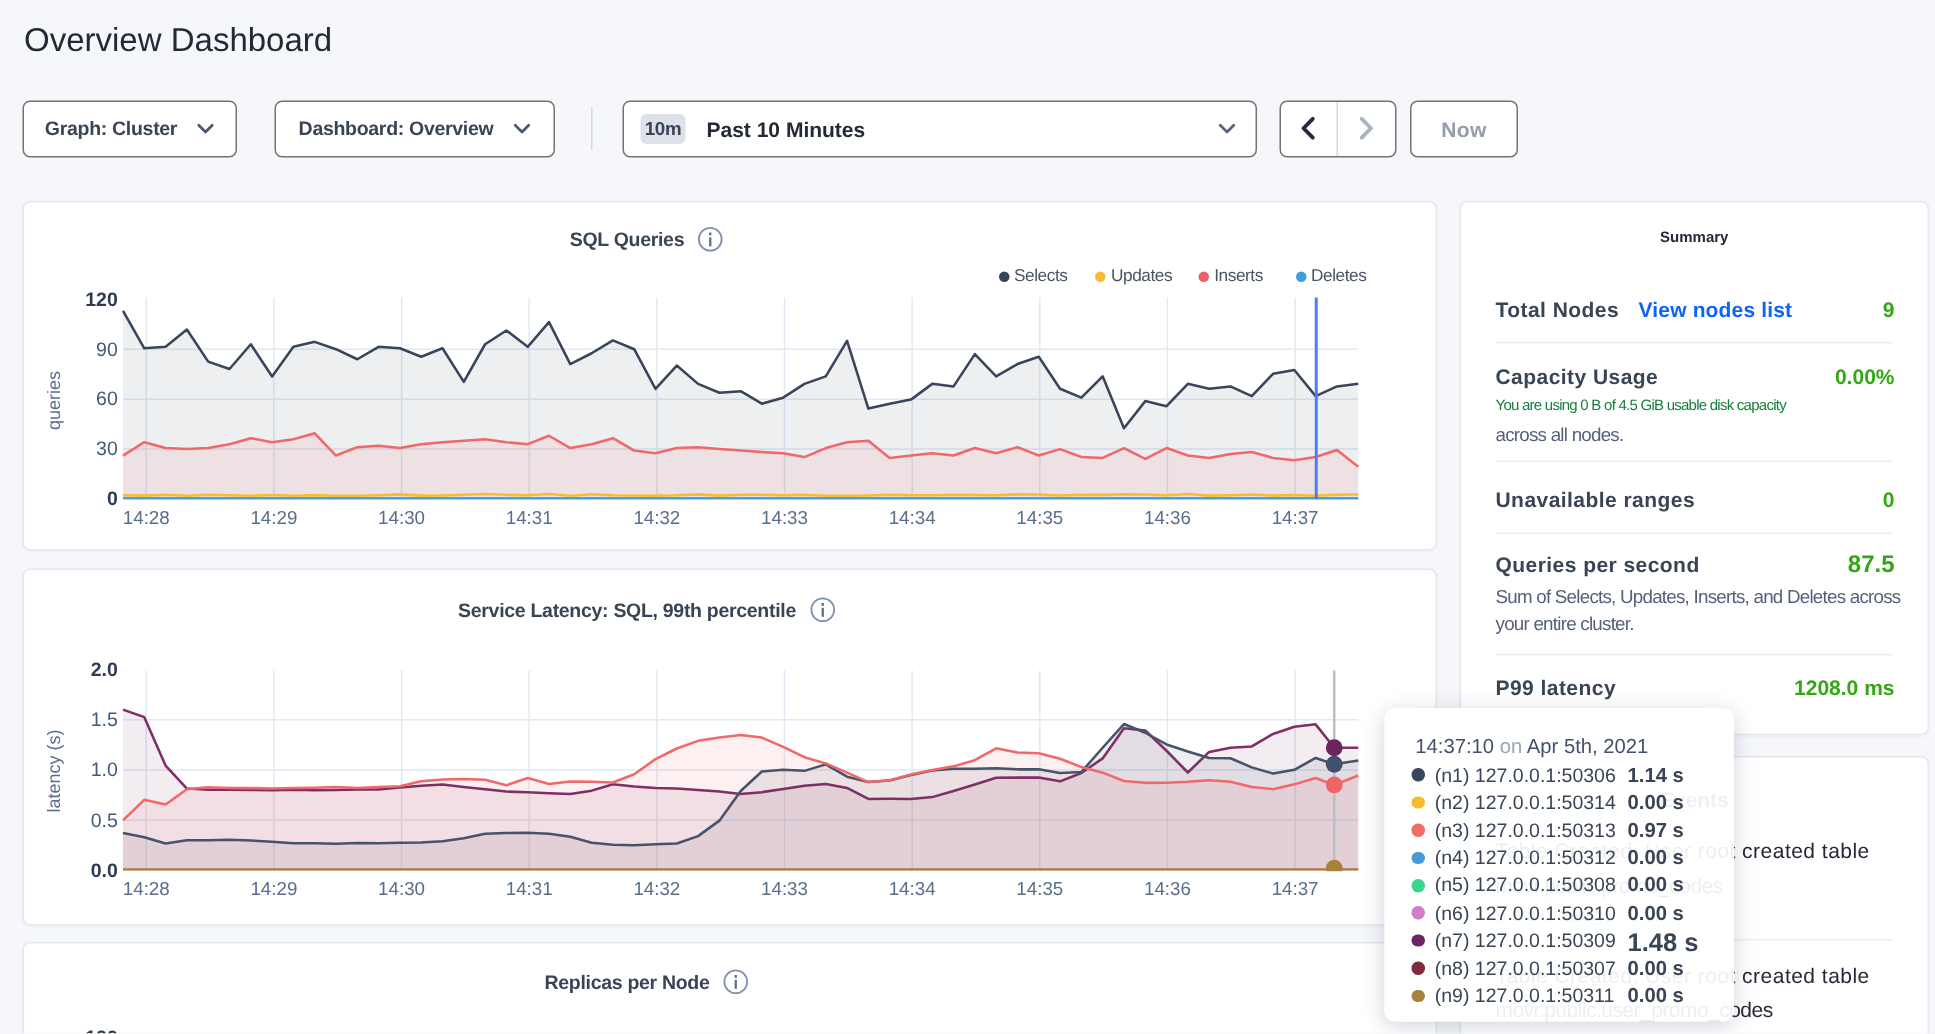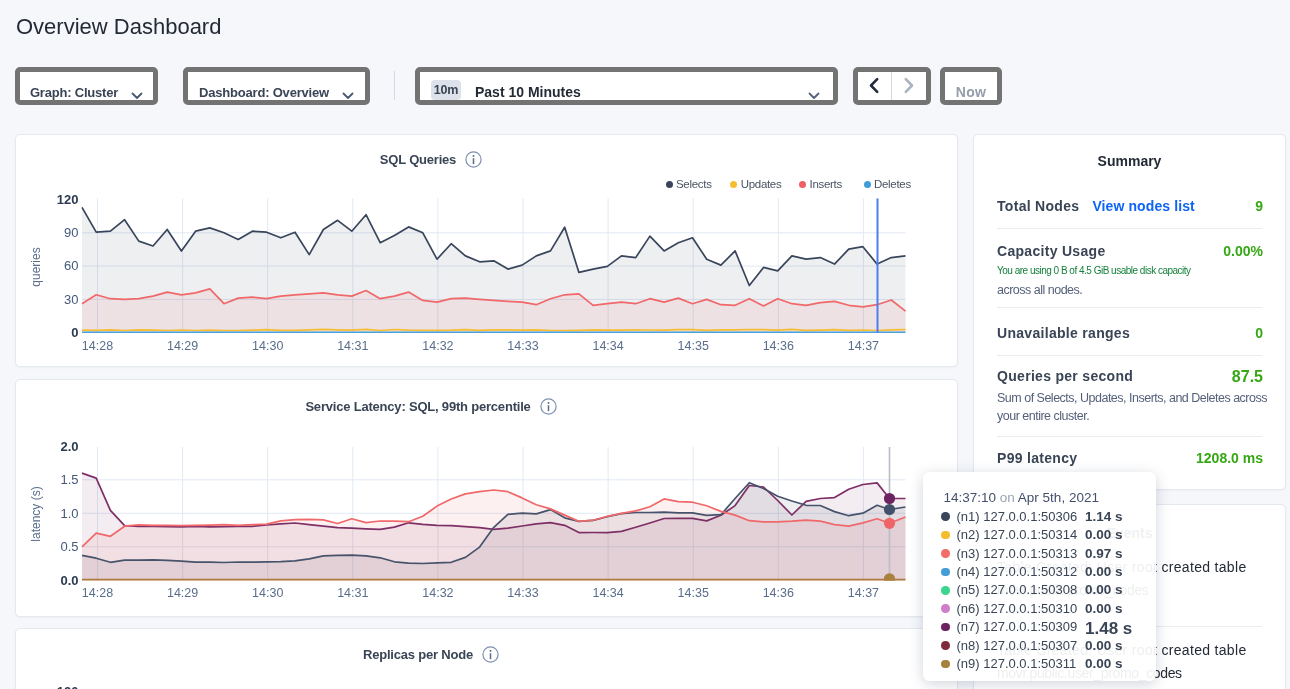--- a/index.html
+++ b/index.html
@@ -1,19 +1,19 @@
 <!DOCTYPE html>
 <html><head><meta charset="utf-8"><style>
 * { margin:0; padding:0; box-sizing:border-box; }
 html,body { width:1290px; height:689px; overflow:hidden; background:#f5f7fa;
   font-family:"Liberation Sans", sans-serif; position:relative; }
 .card { position:absolute; background:#fff; border:1px solid #e4e8ef; border-radius:5px;
   box-shadow:0 1px 2px rgba(50,60,80,0.04); }
-.btn { position:absolute; background:#fff; border:5px solid #737373; border-radius:5px;
-  height:38px; top:66.5px; display:flex; align-items:flex-end; justify-content:center;
+.btn { position:absolute; background:#fff; border:1px solid #737373; border-radius:5px;
+  height:38px; top:66.5px; display:flex; align-items:center; justify-content:center;
   font-size:13px; letter-spacing:-0.2px; font-weight:bold; color:#394455; }
 .ctitle { position:absolute; width:832px; left:15px; display:flex; align-items:center; justify-content:center;
   font-size:13px; letter-spacing:-0.2px; font-weight:bold; color:#394455; }
 </style></head>
 <body>
 <div style="position:absolute;left:16px;top:14px;font-size:22px;color:#242a35">Overview Dashboard</div>
 
 <div class="btn" style="left:15px;width:143px">Graph:&nbsp;Cluster<span style="width:13px"></span><svg width="12" height="8" viewBox="0 0 12 8" style="flex:none">
       <polyline points="1.5,1.5 6,6 10.5,1.5" fill="none" stroke="#475872" stroke-width="1.8" stroke-linecap="round" stroke-linejoin="round"></polyline>
     </svg></div>
@@ -35,21 +35,21 @@
   <svg width="12" height="17" viewBox="0 0 12 17">
         <polyline points="9.2,2.2 3,8.5 9.2,14.8" fill="none" stroke="#242d3d" stroke-width="2.6" stroke-linecap="round" stroke-linejoin="round"></polyline>
       </svg>
     </span>
   <span style="flex:1;display:flex;align-items:center;justify-content:center;height:100%">
   <svg width="12" height="17" viewBox="0 0 12 17">
         <polyline points="2.8,2.2 9,8.5 2.8,14.8" fill="none" stroke="#aab3c2" stroke-width="2.6" stroke-linecap="round" stroke-linejoin="round"></polyline>
       </svg>
     </span>
 </div>
-<div class="btn" style="left:940px;width:62px;color:#959dab;font-size:14px;letter-spacing:0.3px">Now</div>
+<div class="btn" style="left:940px;width:72px;color:#959dab;font-size:14px;letter-spacing:0.3px">Now</div>
 
 <div class="card" style="left:15px;top:133.5px;width:943px;height:233px"></div>
 <div class="card" style="left:15px;top:378.5px;width:943px;height:238px"></div>
 <div class="card" style="left:15px;top:627.5px;width:943px;height:120px"></div>
 <div class="card" style="left:973px;top:134px;width:313px;height:356px"></div>
 <div class="card" style="left:973px;top:503.5px;width:313px;height:245px"></div>
 
 <div class="ctitle" style="top:151px">SQL Queries<svg width="17" height="17" viewBox="0 0 17 17" style="margin-left:9px;flex:none">
       <circle cx="8.5" cy="8.5" r="7.6" fill="none" stroke="#7f90b0" stroke-width="1.2"></circle>
       <rect x="7.75" y="7.2" width="1.5" height="6" fill="#5a6e8c"></rect>
@@ -67,21 +67,21 @@
     </svg></div>
 
 <span style="position:absolute;left:665.5px;top:180.5px;width:7px;height:7px;border-radius:50%;background:#39455b"></span>
 <span style="position:absolute;left:676.0px;top:177.5px;font-size:11.5px;letter-spacing:-0.3px;color:#4a5462">Selects</span>
 <span style="position:absolute;left:730.2px;top:180.5px;width:7px;height:7px;border-radius:50%;background:#f7bd31"></span>
 <span style="position:absolute;left:740.7px;top:177.5px;font-size:11.5px;letter-spacing:-0.3px;color:#4a5462">Updates</span>
 <span style="position:absolute;left:799.0px;top:180.5px;width:7px;height:7px;border-radius:50%;background:#ef5e62"></span>
 <span style="position:absolute;left:809.5px;top:177.5px;font-size:11.5px;letter-spacing:-0.3px;color:#4a5462">Inserts</span>
 <span style="position:absolute;left:863.5px;top:180.5px;width:7px;height:7px;border-radius:50%;background:#3f9ed9"></span>
 <span style="position:absolute;left:874.0px;top:177.5px;font-size:11.5px;letter-spacing:-0.3px;color:#4a5462">Deletes</span>
-<div style="position:absolute;left:997px;top:153px;width:265px;text-align:center;font-size:14px;font-weight:bold;color:#242a35">Summary</div>
+<div style="position:absolute;left:997px;top:153px;width:265px;text-align:center;font-size:10px;font-weight:bold;color:#242a35">Summary</div>
 <div style="position:absolute;left:997px;top:198px;font-size:14px;letter-spacing:0.3px;font-weight:bold;color:#394455">Total Nodes<span style="color:#0d64f5;margin-left:13px;letter-spacing:0.1px">View nodes list</span></div>
 <div style="position:absolute;right:27px;top:198px;font-size:14px;font-weight:bold;color:#35a714">9</div>
 <div style="position:absolute;left:997px;top:228px;width:265px;height:1px;background:#e9edf2"></div>
 <div style="position:absolute;left:997px;top:243px;font-size:14px;letter-spacing:0.3px;font-weight:bold;color:#394455">Capacity Usage</div>
 <div style="position:absolute;right:27px;top:243px;font-size:14px;font-weight:bold;color:#35a714">0.00%</div>
 <div style="position:absolute;left:997px;top:265.0px;font-size:10px;letter-spacing:-0.5px;white-space:nowrap;color:#15803d">You are using 0 B of 4.5 GiB usable disk capacity</div>
 <div style="position:absolute;left:997px;top:283.2px;font-size:12.5px;letter-spacing:-0.5px;white-space:nowrap;color:#55617a">across all nodes.</div>
 <div style="position:absolute;left:997px;top:307px;width:265px;height:1px;background:#e9edf2"></div>
 <div style="position:absolute;left:997px;top:325px;font-size:14px;letter-spacing:0.3px;font-weight:bold;color:#394455">Unavailable ranges</div>
 <div style="position:absolute;right:27px;top:325px;font-size:14px;font-weight:bold;color:#35a714">0</div>

